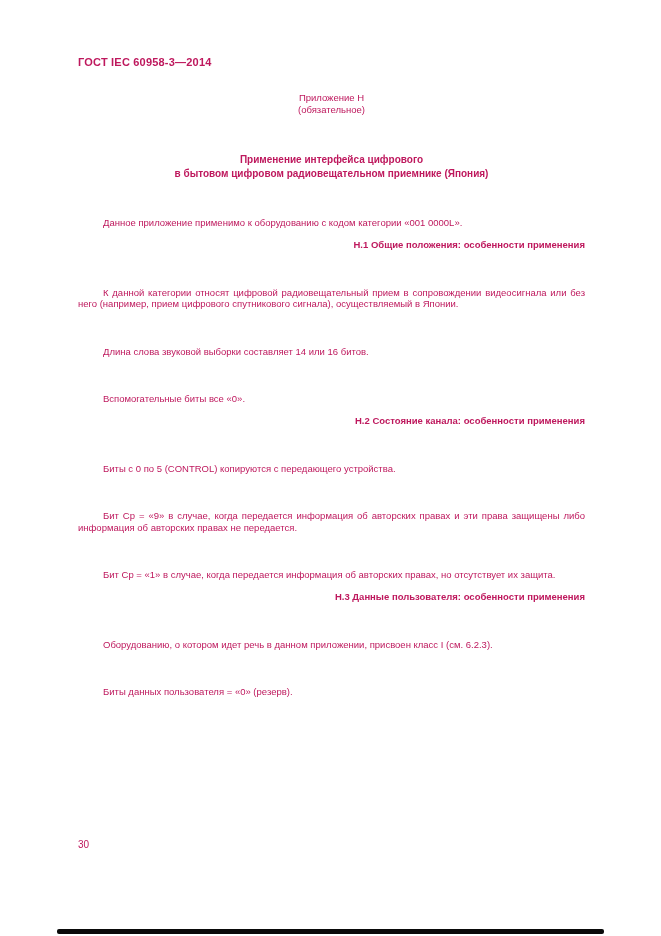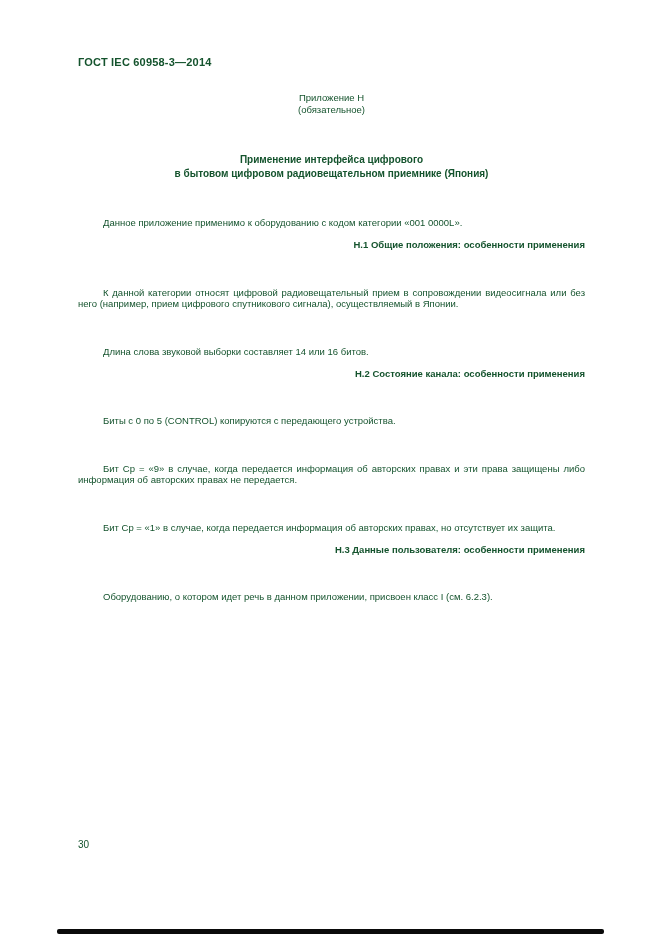--- a/index.html
+++ b/index.html
@@ -8,21 +8,21 @@
     padding: 0;
     background: #e8e8e8;
   }
   .page {
     position: relative;
     width: 661px;
     height: 936px;
     margin: 0 auto;
     background: #ffffff;
     font-family: "Liberation Sans", sans-serif;
-    color: #14532d;
+    color: #be185d;
     overflow: hidden;
   }
   .content {
     position: absolute;
     left: 78px;
     top: 0;
     width: 507px;
   }
   .doc-header {
     margin-top: 56px;
@@ -98,32 +98,34 @@
     </div>
 
     <div class="body-text">
 
       <p class="para indent">Данное приложение применимо к оборудованию с кодом категории «001 0000L».</p>
 
       <div class="section">
         <p class="para heading">Н.1 Общие положения: особенности применения</p>
         <p class="para indent">К данной категории относят цифровой радиовещательный прием в сопровождении видеосигнала или без него (например, прием цифрового спутникового сигнала), осуществляемый в Японии.</p>
         <p class="para indent">Длина слова звуковой выборки составляет 14 или 16 битов.</p>
+        <p class="para indent">Вспомогательные биты все «0».</p>
       </div>
 
       <div class="section">
         <p class="para heading">Н.2 Состояние канала: особенности применения</p>
         <p class="para indent">Биты с 0 по 5 (CONTROL) копируются с передающего устройства.</p>
         <p class="para indent">Бит Ср = «9» в случае, когда передается информация об авторских правах и эти права защищены либо информация об авторских правах не передается.</p>
         <p class="para indent">Бит Ср = «1» в случае, когда передается информация об авторских правах, но отсутствует их защита.</p>
       </div>
 
       <div class="section">
         <p class="para heading">Н.3 Данные пользователя: особенности применения</p>
         <p class="para indent">Оборудованию, о котором идет речь в данном приложении, присвоен класс I (см. 6.2.3).</p>
+        <p class="para indent">Биты данных пользователя = «0» (резерв).</p>
       </div>
 
     </div>
   </div>
 
   <div class="page-number">30</div>
 
   <div class="scan-bar"></div>
 </div>
 

